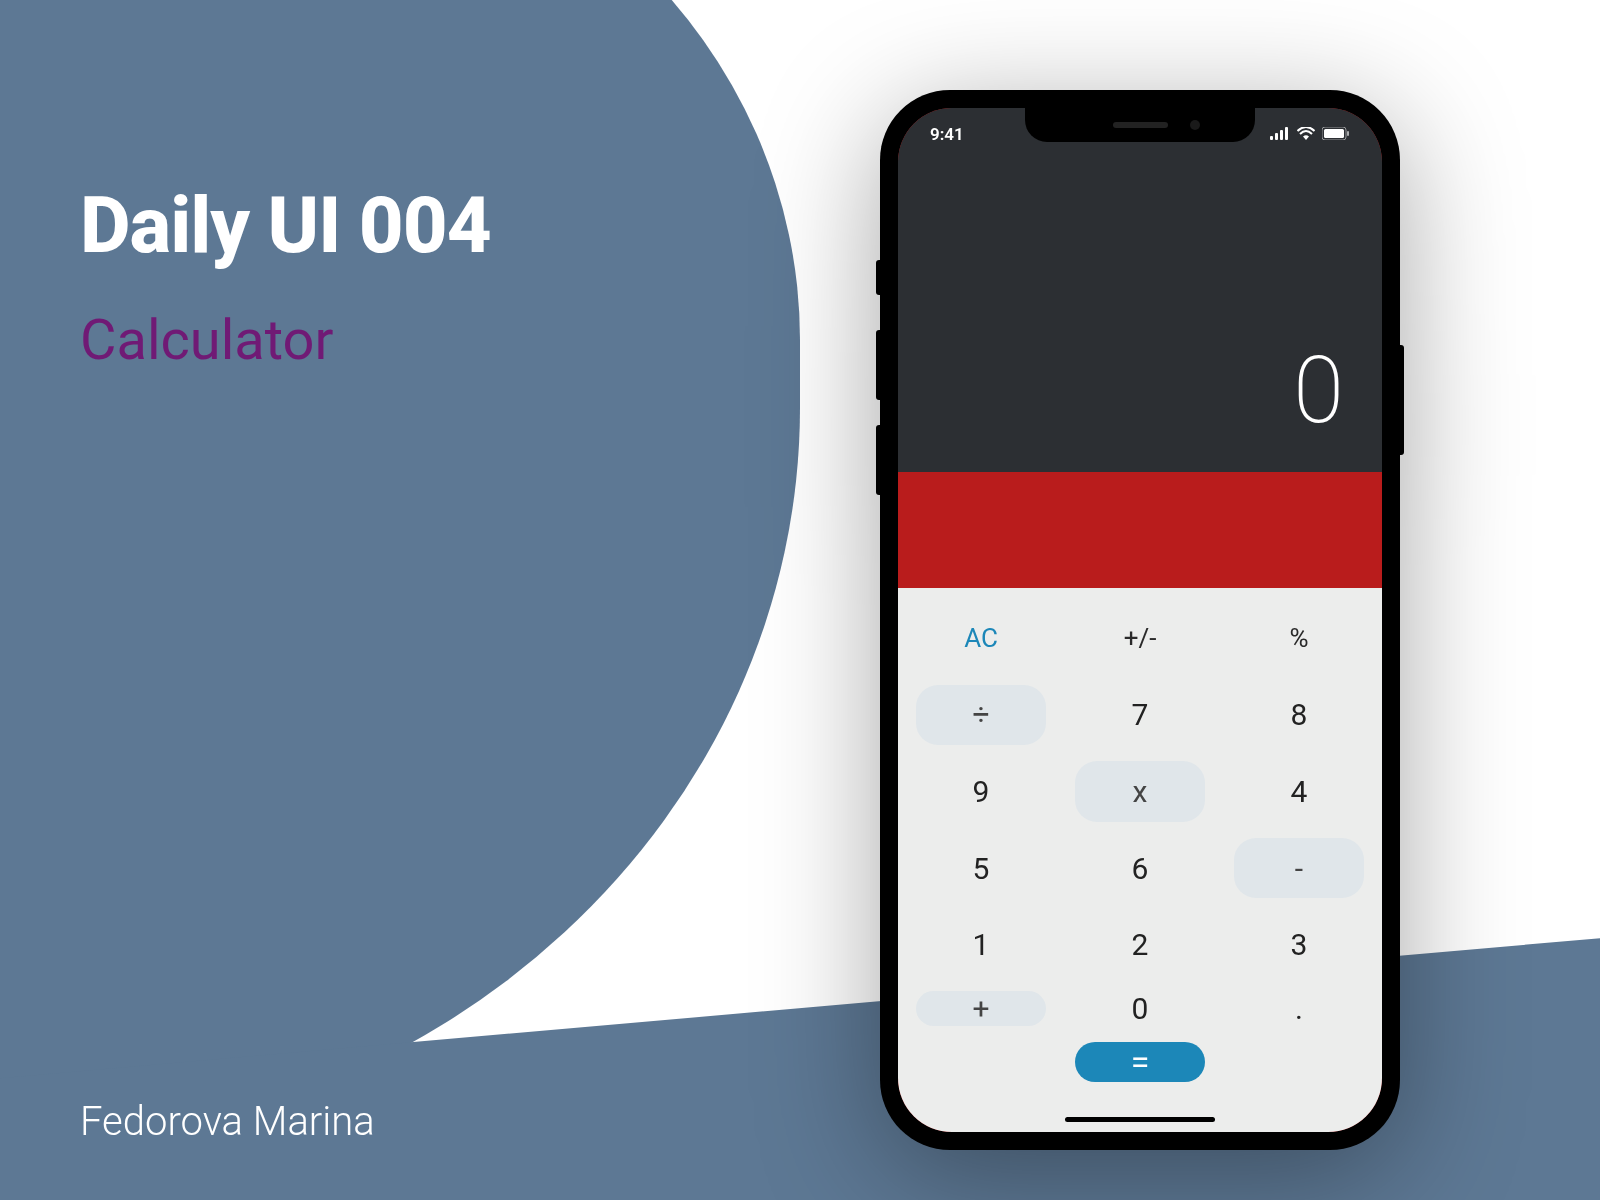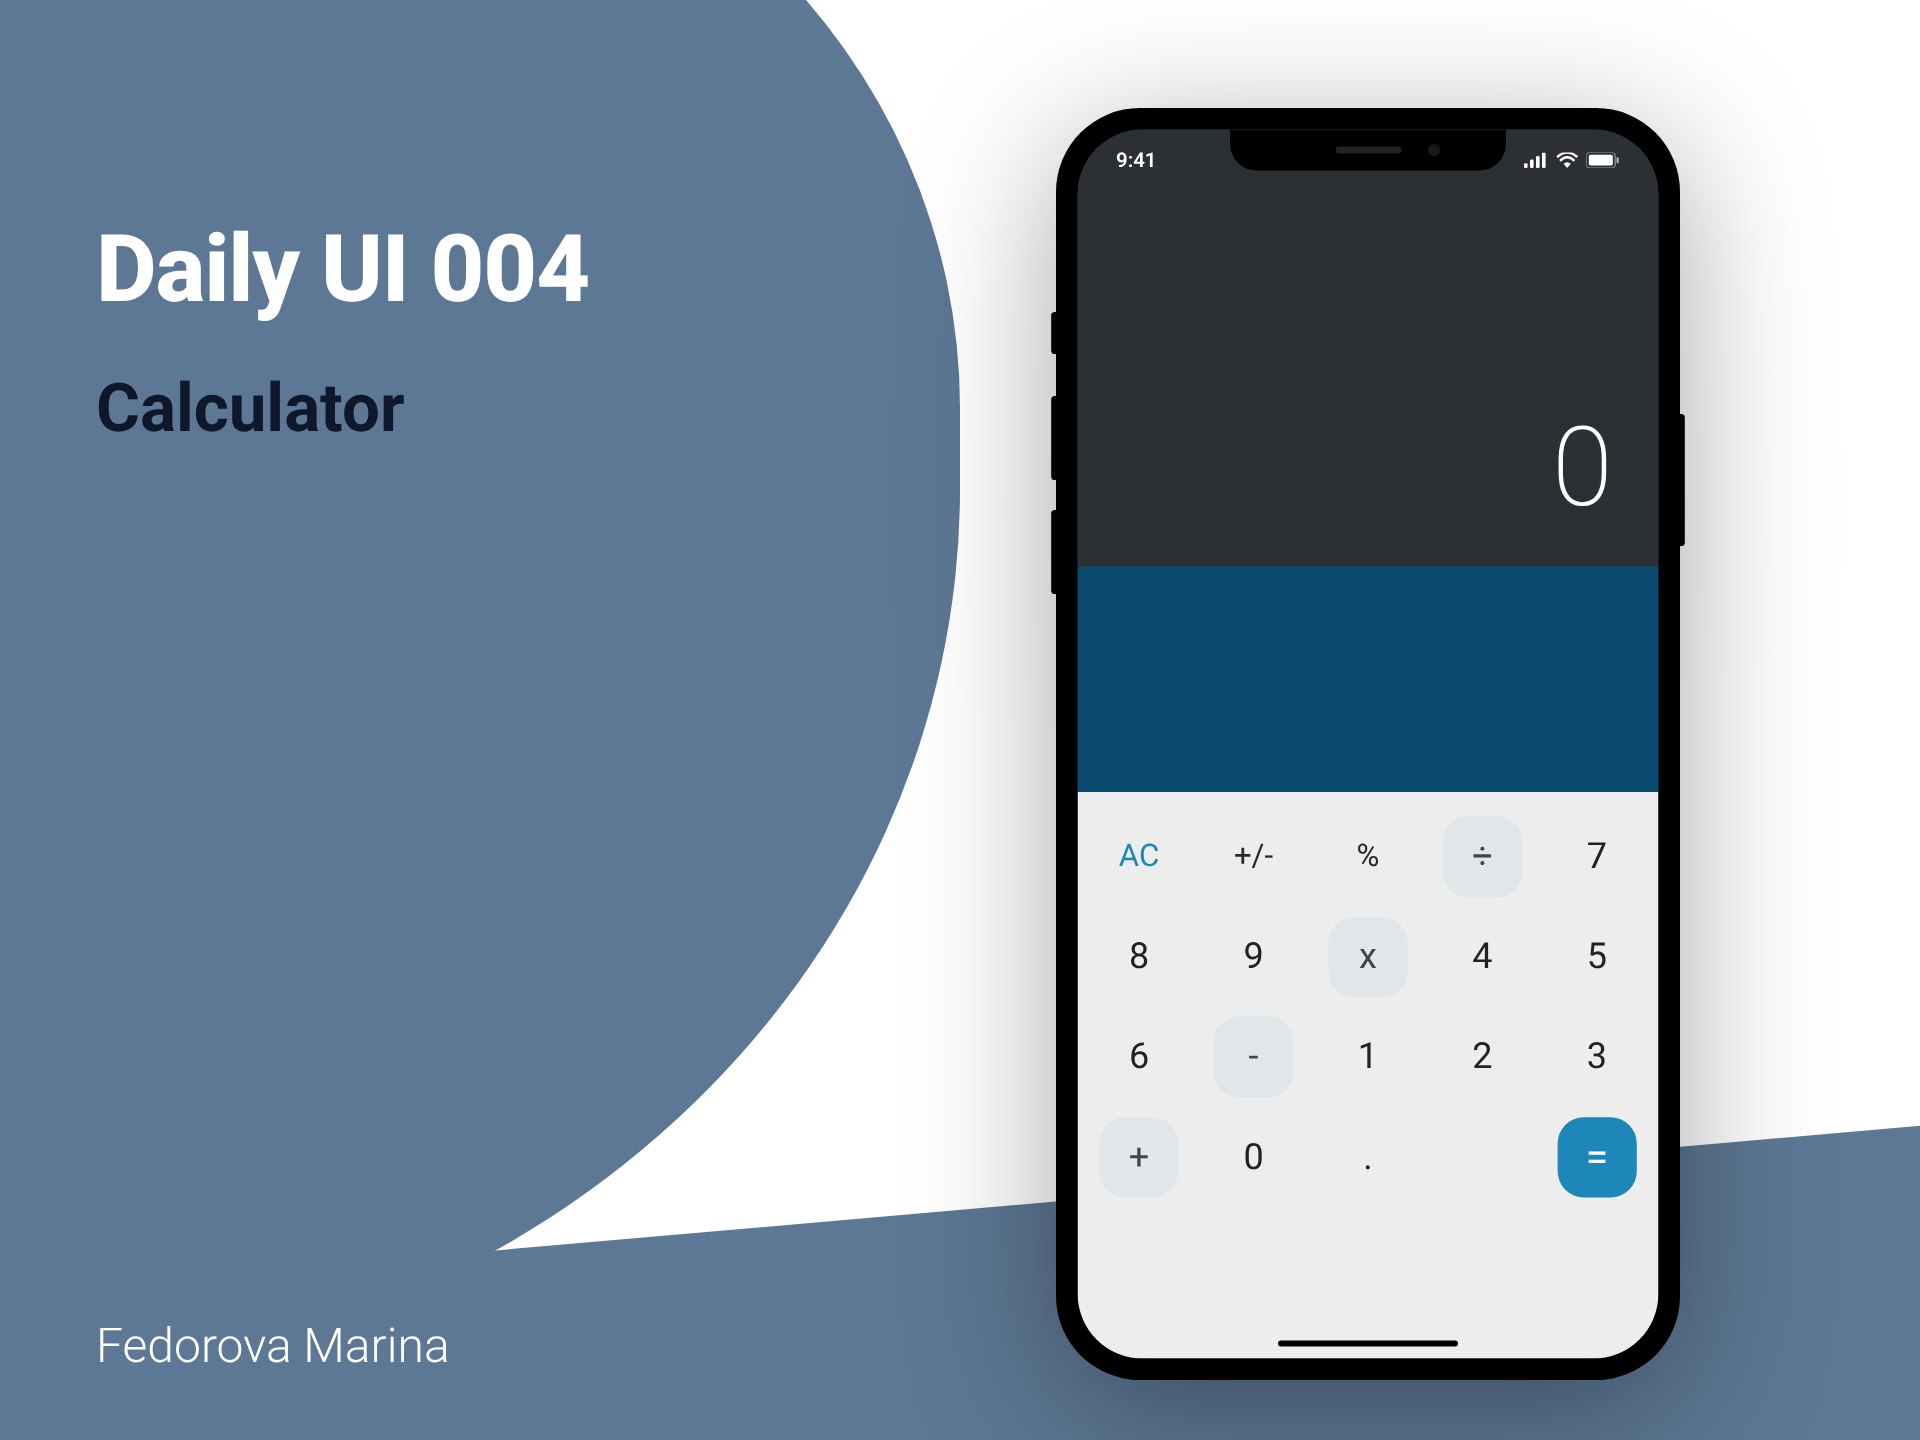--- a/index.html
+++ b/index.html
@@ -51,22 +51,22 @@
     
     .title-main {
       font-size: 78px;
       font-weight: 800;
       letter-spacing: -1px;
       margin-bottom: 36px;
     }
     
     .title-sub {
       font-size: 56px;
-      font-weight: 700;
-      color: #0f172a;
+      font-weight: 400;
+      color: #701a75;
     }
     
     .author {
       position: absolute;
       bottom: 55px;
       left: 80px;
       z-index: 3;
       color: #ffffff;
       font-size: 40px;
       font-weight: 300;
@@ -108,21 +108,21 @@
       top: 255px;
       width: 4px;
       height: 110px;
       background: #000;
       border-radius: 0 3px 3px 0;
     }
     
     .phone-screen {
       width: 100%;
       height: 100%;
-      background: #0c4a6e;
+      background: #b91c1c;
       border-radius: 54px;
       position: relative;
       overflow: hidden;
     }
     
     .notch {
       position: absolute;
       top: 0;
       left: 50%;
       transform: translateX(-50%);
@@ -198,25 +198,25 @@
       color: #fff;
       font-size: 92px;
       font-weight: 200;
     }
     
     .keypad {
       position: absolute;
       bottom: 0;
       left: 0;
       right: 0;
-      height: 472px;
+      height: 544px;
       background: #ecedec;
       padding: 20px 18px 50px 18px;
       display: grid;
-      grid-template-columns: repeat(5, 1fr);
+      grid-template-columns: repeat(3, 1fr);
       grid-template-rows: repeat(5, 1fr);
       gap: 16px 29px;
     }
     
     .key {
       display: flex;
       align-items: center;
       justify-content: center;
       font-size: 30px;
       border-radius: 22px;

